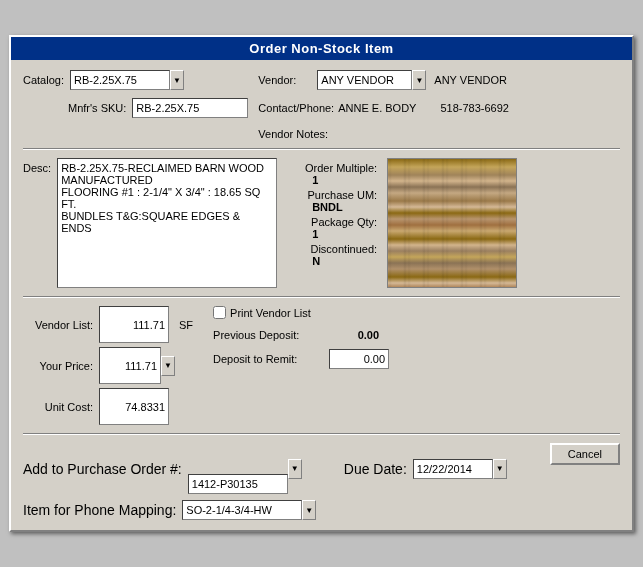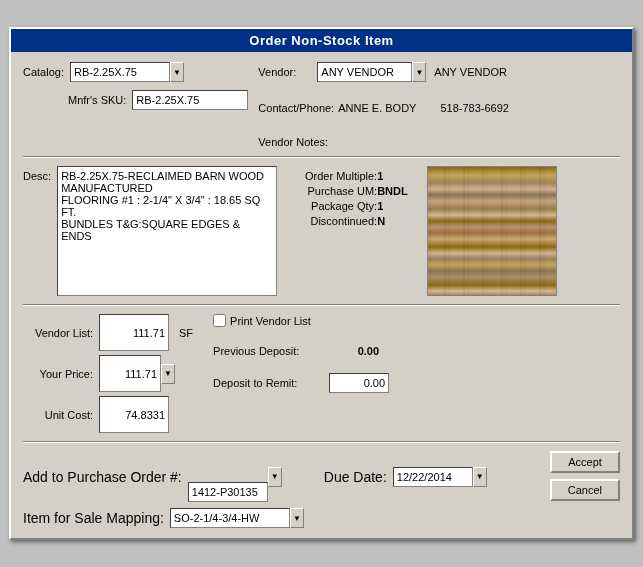--- a/index.html
+++ b/index.html
@@ -59,21 +59,21 @@
     }
     .left-top {
       display: flex;
       flex-direction: column;
       gap: 4px;
     }
     .right-top {
       flex: 1;
       display: flex;
       flex-direction: column;
-      gap: 20px;
+      gap: 12px;
     }
     .vendor-row {
       display: flex;
       align-items: center;
       gap: 4px;
     }
     .vendor-notes-area {
       background: white;
       border: 1px solid #808080;
       border-top: 1px solid #404040;
@@ -105,20 +105,21 @@
     }
     .item-details {
       display: flex;
       flex-direction: column;
       gap: 3px;
       padding-top: 4px;
     }
     .detail-row {
       display: flex;
       align-items: center;
+      flex-direction: column;
     }
     .detail-label {
       font-size: 11px;
       min-width: 90px;
       text-align: right;
     }
     .detail-value {
       font-size: 11px;
       font-weight: bold;
       min-width: 40px;
@@ -137,21 +138,21 @@
       margin-bottom: 8px;
     }
     .price-left {
       display: flex;
       flex-direction: column;
       gap: 4px;
     }
     .price-right {
       display: flex;
       flex-direction: column;
-      gap: 12px;
+      gap: 4px;
       flex: 1;
     }
     .price-row {
       display: flex;
       align-items: center;
       gap: 6px;
     }
     .price-label {
       font-size: 11px;
       min-width: 70px;
@@ -383,37 +384,36 @@
       </div>
     </div>
 
     <hr class="separator">
 
     <div style="display:flex; justify-content:space-between; align-items:flex-start;">
       <div>
         <div class="po-row" style="margin-bottom:6px;">
           <span class="po-label">Add to Purchase Order #:</span>
           <div class="inline-input-drop">
-            <input class="input-field" style="width: 80px; margin-top: 31px;" value="1412-P30135">
+            <input class="input-field" style="width: 100px; margin-top: 31px;" value="1412-P30135">
             <div class="drop-arrow">▼</div>
           </div>
           <span style="width:30px;"></span>
           <span class="po-label">Due Date:</span>
           <div class="inline-input-drop">
             <input class="input-field" style="width: 80px;" value="12/22/2014">
             <div class="drop-arrow">▼</div>
           </div>
         </div>
         <div class="mapping-row">
-          <span class="po-label">Item for Sale Mapping:</span>
+          <span class="po-label">Item for Phone Mapping:</span>
           <div class="inline-input-drop">
             <input class="input-field" style="width: 120px;" value="SO-2-1/4-3/4-HW">
             <div class="drop-arrow">▼</div>
           </div>
         </div>
       </div>
       <div class="action-btns">
-        <button class="btn">Accept</button>
         <button class="btn">Cancel</button>
       </div>
     </div>
   </div>
 </div>
 
 </body></html>

